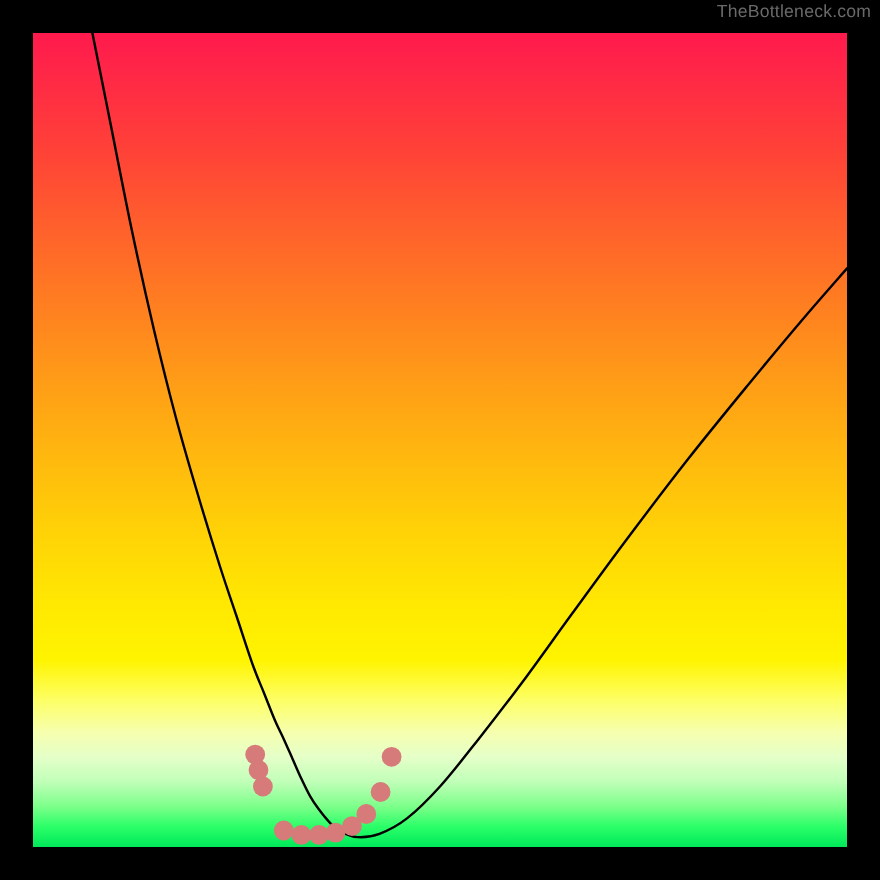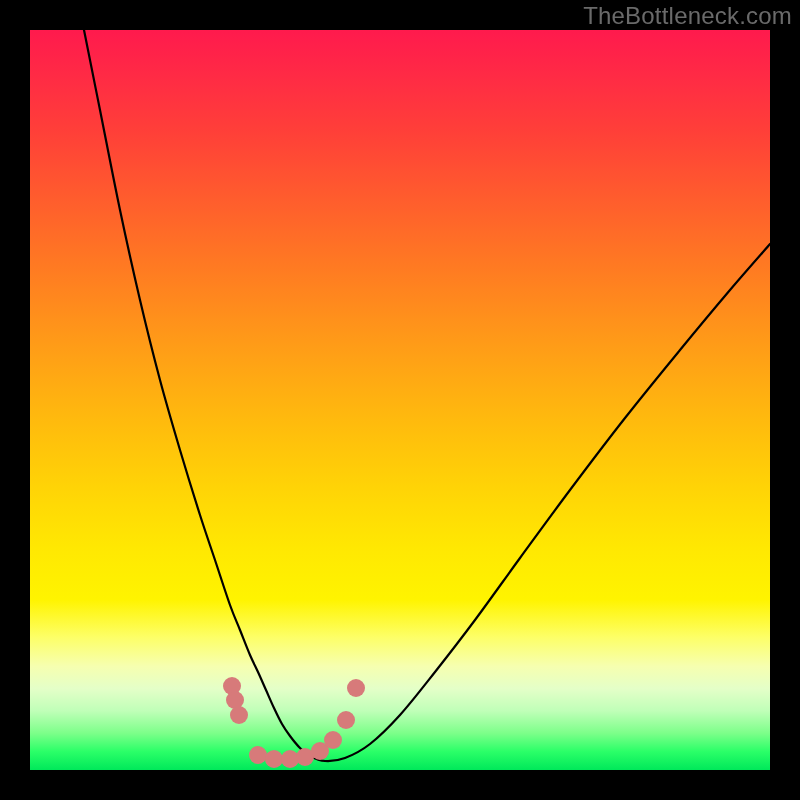--- a/index.html
+++ b/index.html
@@ -44,21 +44,21 @@
         #c0ffb8 92%,
         #7dff8a 95%,
         #2bff68 97.5%,
         #00e85a 100%
       );
   }
   .watermark {
     position: absolute;
     top: 2px;
     right: 8px;
-    font-size: 24px;
+    font-size: 16px;
     font-weight: 500;
     color: #6a6a6a;
     letter-spacing: 0.2px;
     user-select: none;
   }
   svg.curve {
     position: absolute;
     left: 0;
     top: 0;
     width: 740px;

